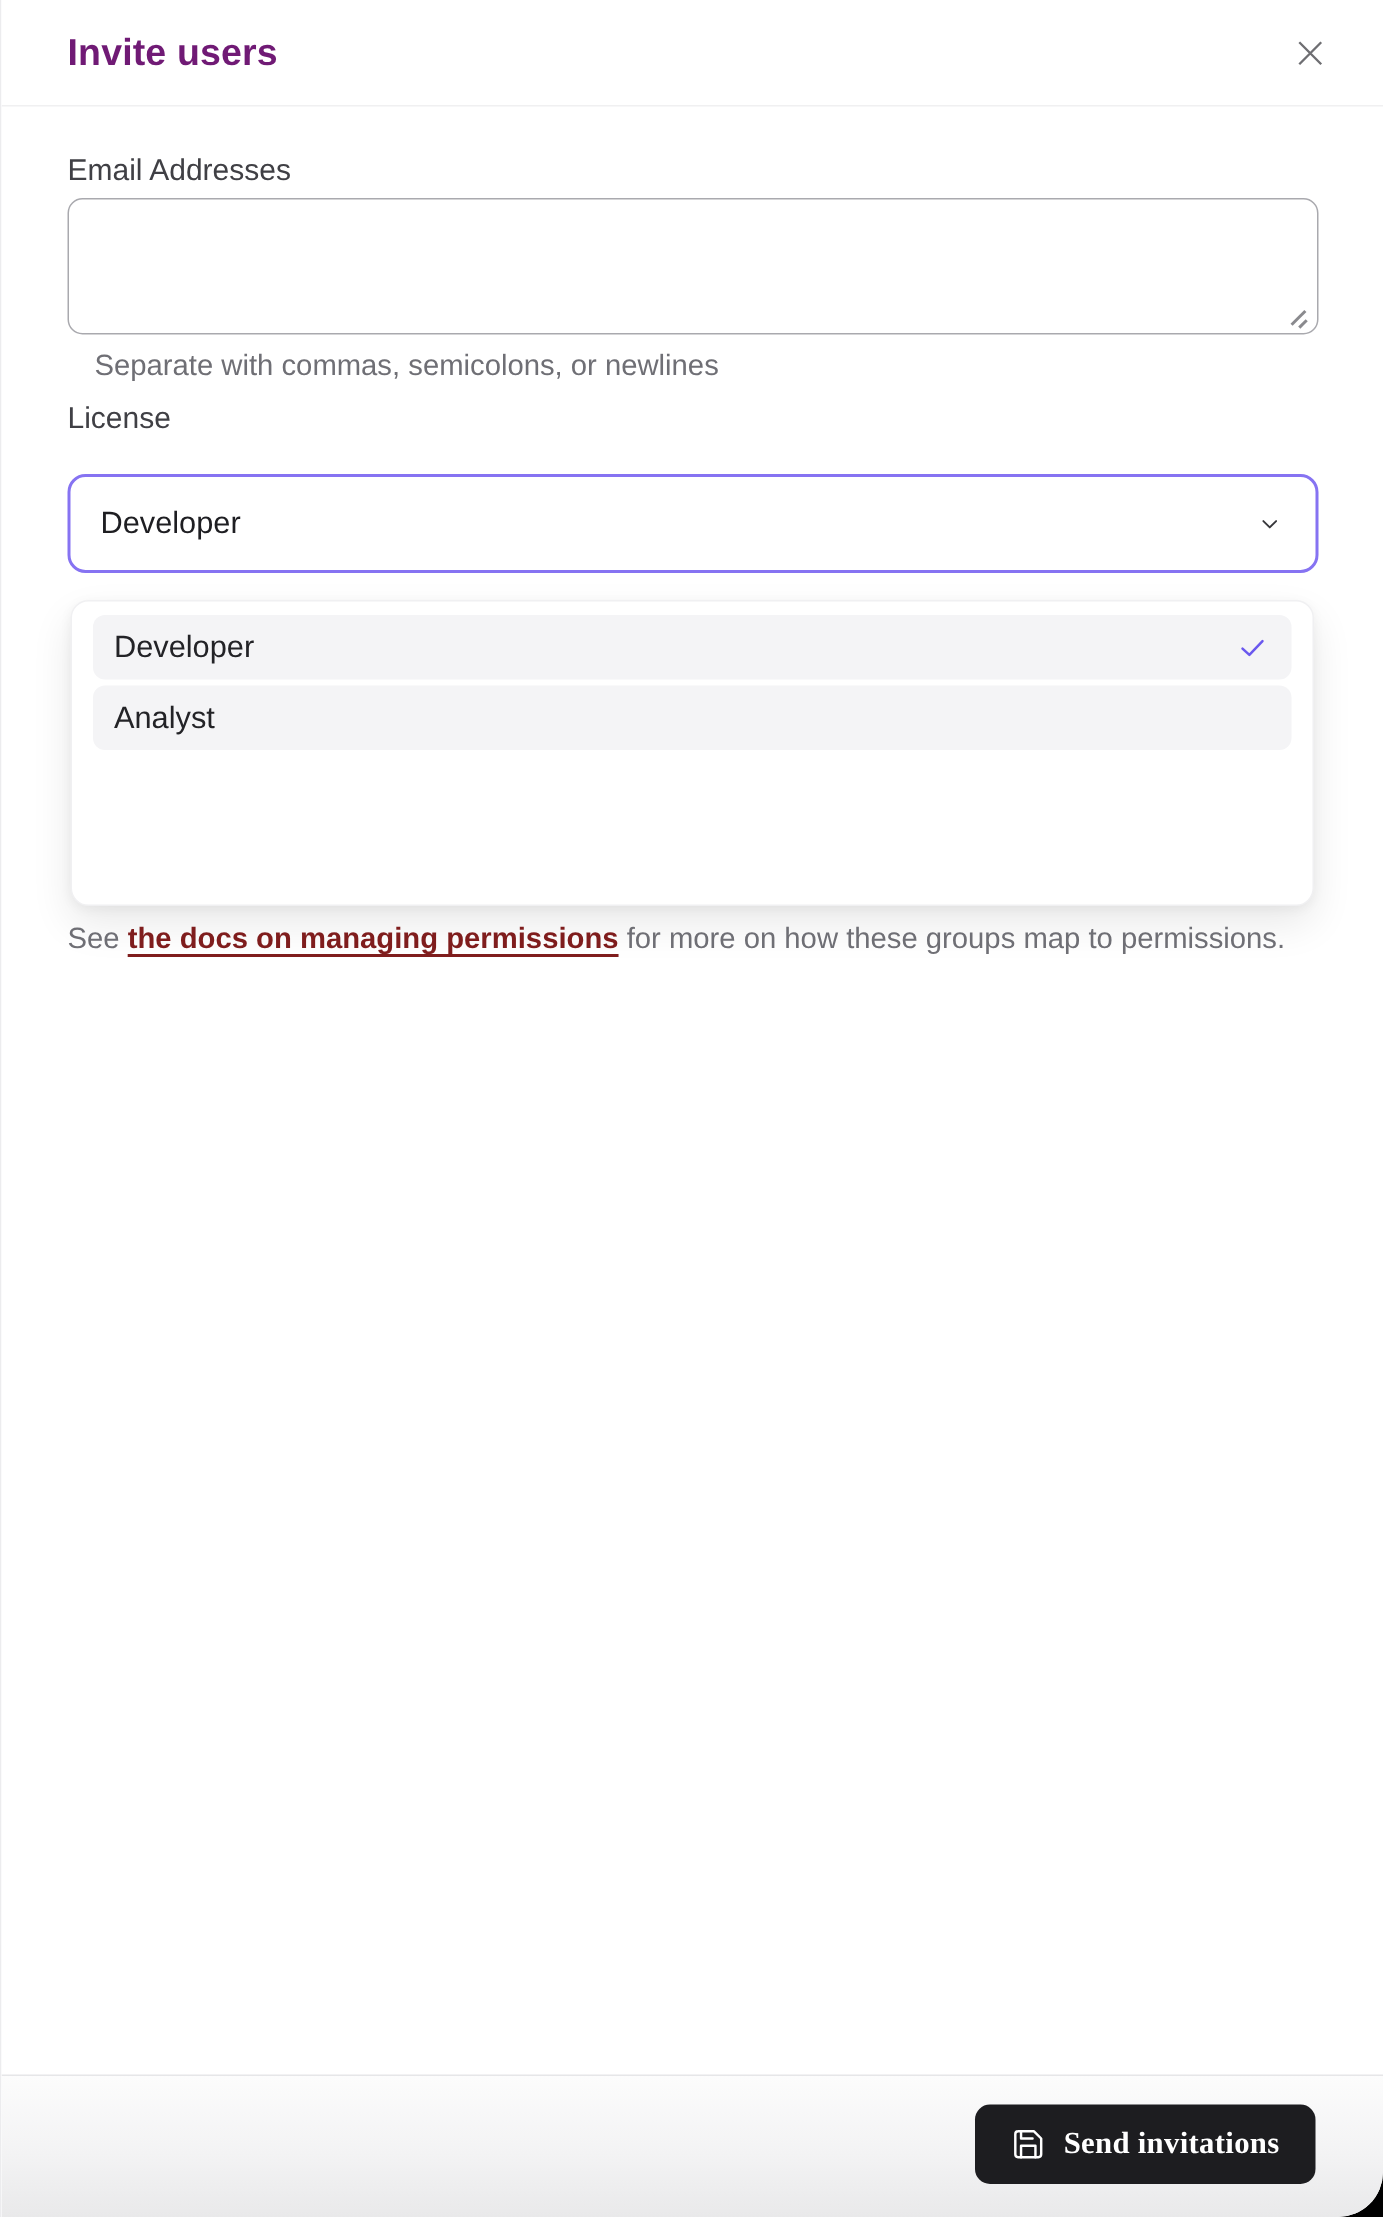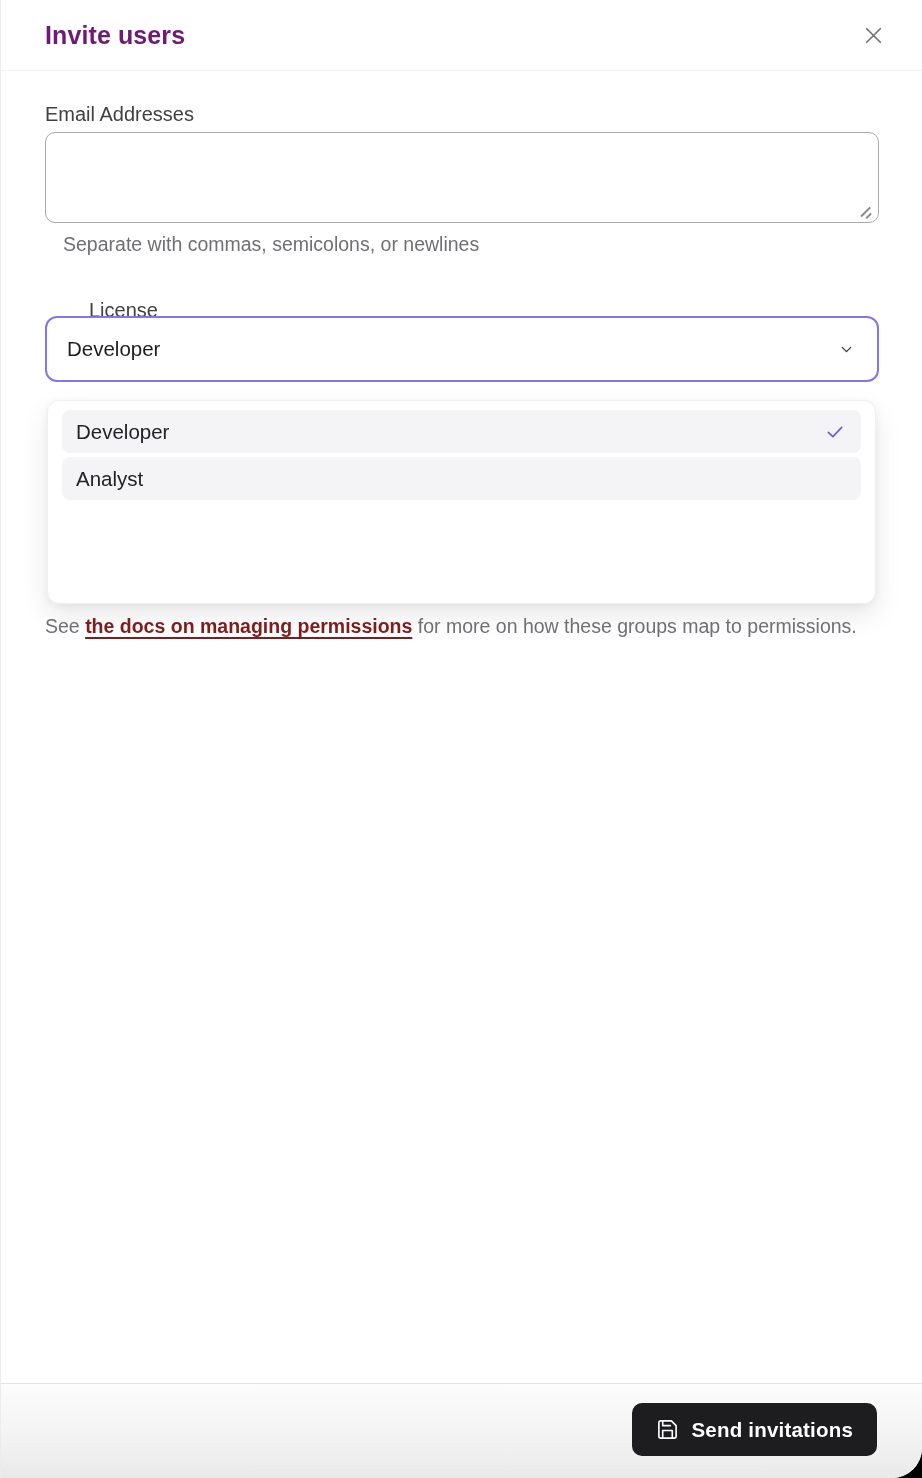--- a/index.html
+++ b/index.html
@@ -29,21 +29,21 @@
   .close-btn {
     width: 34px; height: 34px; border: none; background: transparent;
     display: flex; align-items: center; justify-content: center; cursor: pointer;
   }
   
   .field-label {
     position: absolute; left: 44px;
     font-size: 20px; font-weight: 400; color: #404045;
   }
   .label-email { top: 103px; }
-  .label-license { top: 299px; margin-left: 44px; }
+  .label-license { top: 268px; }
   .email-textarea {
     position: absolute; top: 132px; left: 44px;
     width: 834px; height: 91px;
     border: 1px solid #a9a9ae; border-radius: 10px;
     background: #fff; resize: none;
     font-family: "Liberation Sans", sans-serif; font-size: 19px; color: #222;
     padding: 10px 14px; outline: none;
   }
   .resize-handle {
     position: absolute; top: 205px; left: 858px; width: 14px; height: 14px;
@@ -101,21 +101,21 @@
   .footer {
     position: absolute; left: 0; right: 0; bottom: 0; height: 95px;
     border-top: 1px solid #e6e6e8;
     background: linear-gradient(180deg, #fcfcfc 0%, #f3f3f4 55%, #e9e9ea 100%);
   }
   .send-btn {
     position: absolute; right: 45px; top: 19px;
     height: 53px; padding: 16px 24px;
     background: #1d1d20; color: #fff; border: none; border-radius: 10px;
     display: flex; align-items: center; gap: 12px;
-    font-family: Liberation Sans, sans-serif;
+    font-family: Liberation Serif, serif;
     font-size: 20.5px; font-weight: 700; letter-spacing: .2px; cursor: pointer;
   }
   svg { display: block; }
 </style>
 </head>
 <body>
 
 <div class="modal">
 
   <div class="header">

